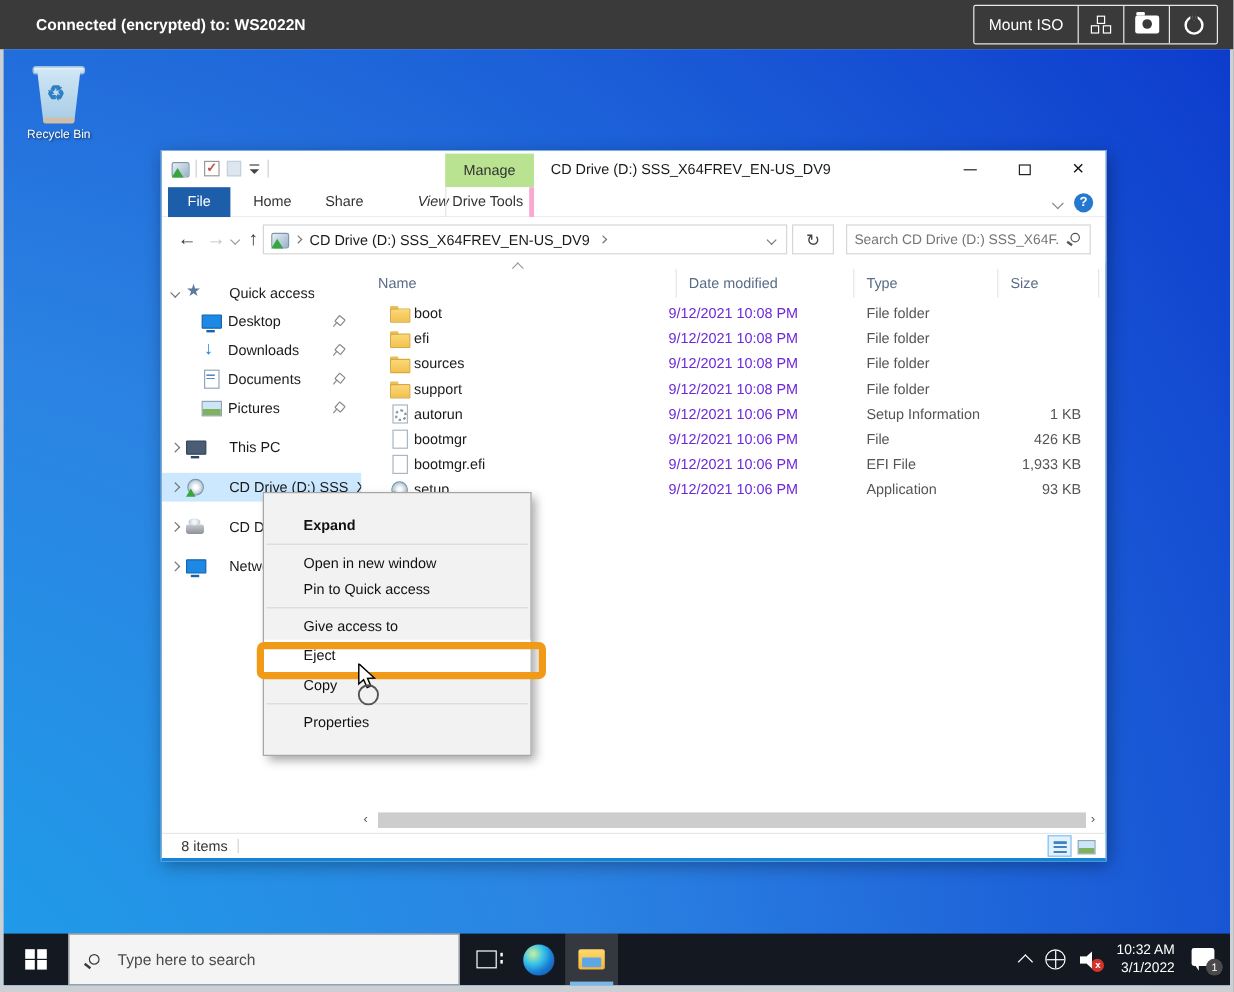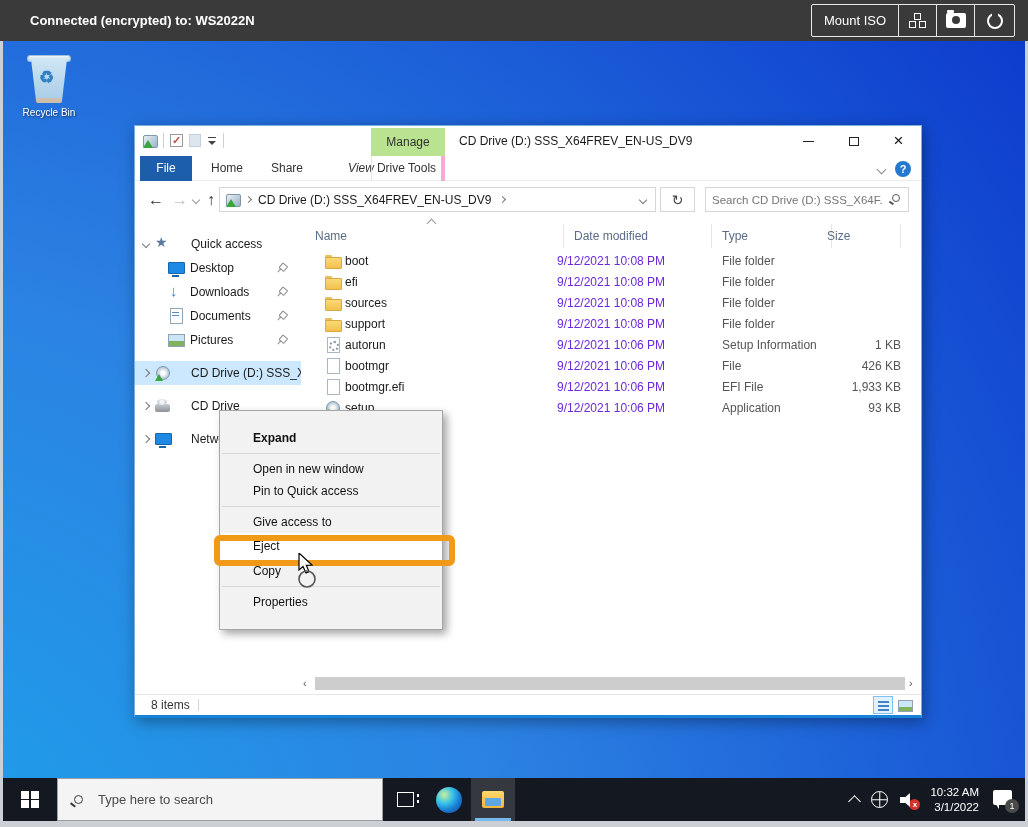--- a/index.html
+++ b/index.html
@@ -126,21 +126,21 @@
   [data-icon="setup-info"]::after { content:""; position:absolute; left:4px; top:4px; width:6px; height:6px; border:2px dotted #8a97a3; border-radius:50%; }
 
   
   .pane { position:absolute; left:166px; top:0; right:2px; bottom:0; }
   .sort-caret { position:absolute; left:127px; top:2px; width:7px; height:7px; border-right:1.3px solid #999; border-bottom:1.3px solid #999; transform:rotate(-135deg); }
   .col-headers { position:absolute; left:0; top:6px; width:100%; height:24px; }
   .col-h { position:absolute; top:0; height:24px; line-height:24px; color:#5a6c87; border-right:1px solid #e6e6e6; }
   .col-h-name { left:6px; width:257px; padding-left:8px; }
   .col-h-date { left:263px; width:148px; padding-left:10px; }
   .col-h-type { left:411px; width:120px; padding-left:10px; }
-  .col-h-size { left:516px; width:84px; padding-left:10px; }
+  .col-h-size { left:531px; width:84px; padding-left:10px; }
   .rows { position:absolute; left:0; top:33px; width:100%; }
   .frow { position:relative; height:21px; }
   .frow .ficon { position:absolute; left:24px; top:2px; width:16px; height:16px; }
   .fname { position:absolute; left:44px; top:0; line-height:21px; color:#1a1a1a; }
   .fdate { position:absolute; left:256px; top:0; line-height:21px; color:#6d28d9; }
   .ftype { position:absolute; left:421px; top:0; line-height:21px; color:#555; }
   .fsize { position:absolute; left:505px; width:95px; top:0; line-height:21px; color:#555; text-align:right; }
   .hscroll { position:absolute; left:0; bottom:2px; width:100%; height:16px; }
   .hs-arrow { position:absolute; top:3px; width:8px; height:8px; color:#555; font-size:11px; line-height:8px; }
   .hs-left { left:2px; } .hs-right { right:2px; }
@@ -311,20 +311,25 @@
             <div class="tree-row lvl1">
               <span class="tree-icon" data-icon="documents"></span>
               <span class="tree-label">Documents</span>
               <span class="pin-icon"></span>
             </div>
             <div class="tree-row lvl1">
               <span class="tree-icon" data-icon="pictures"></span>
               <span class="tree-label">Pictures</span>
               <span class="pin-icon"></span>
             </div>
+            <div class="tree-row lvl0 gap">
+              <span class="tree-chev right"></span>
+              <span class="tree-icon" data-icon="this-pc"></span>
+              <span class="tree-label">This PC</span>
+            </div>
             <div class="tree-row lvl0 gap selected">
               <span class="tree-chev right"></span>
               <span class="tree-icon" data-icon="cd-drive"></span>
               <span class="tree-label">CD Drive (D:) SSS_X64</span>
             </div>
             <div class="tree-row lvl0 gap">
               <span class="tree-chev right"></span>
               <span class="tree-icon" data-icon="dvd-drive"></span>
               <span class="tree-label">CD Drive</span>
             </div>

